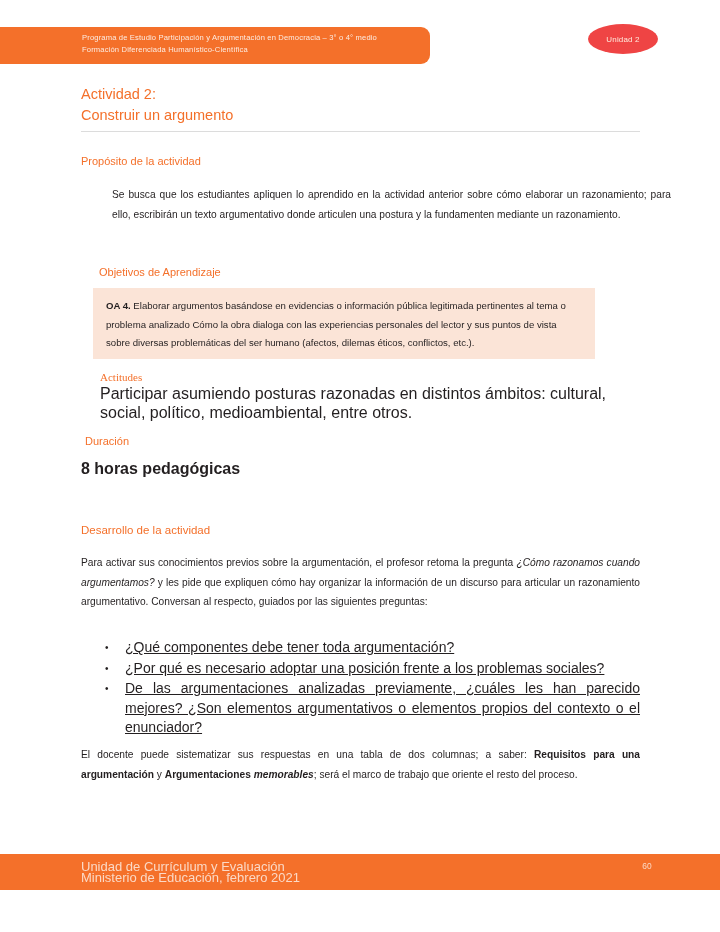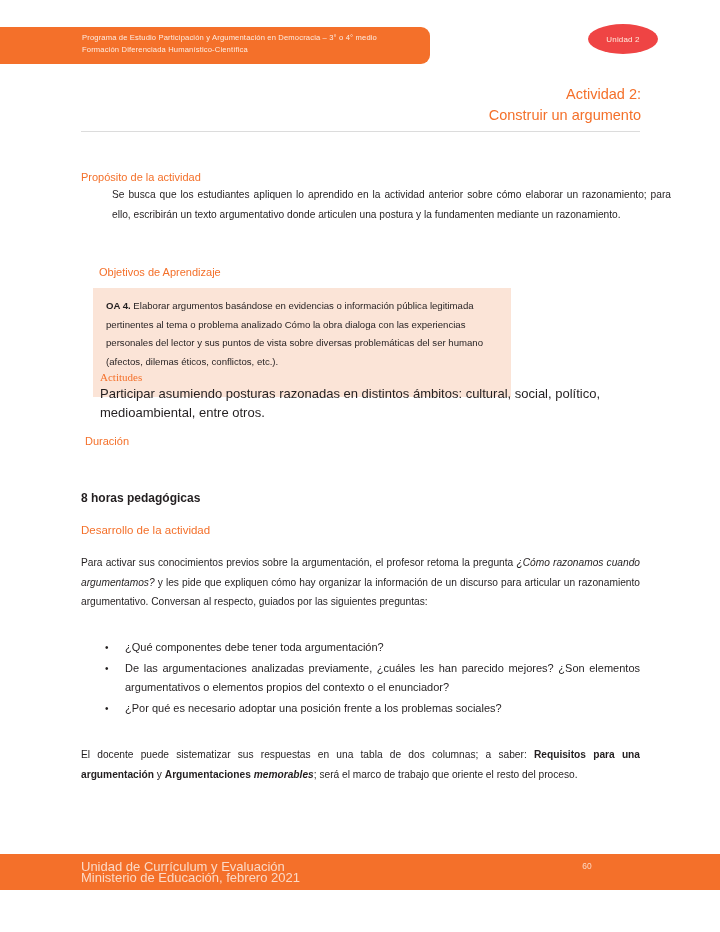--- a/index.html
+++ b/index.html
@@ -61,21 +61,20 @@
 
   
   .activity-title {
     position: absolute;
     left: 81px;
     top: 84px;
     width: 560px;
     color: #f4702a;
     font-size: 14.5px;
     line-height: 21px;
-    text-align: right;
   }
   .title-rule {
     position: absolute;
     left: 81px;
     top: 131px;
     width: 559px;
     height: 1px;
     background: #dcdcdc;
   }
 
@@ -88,44 +87,44 @@
   .body-text {
     font-size: 10.2px;
     line-height: 19.5px;
     color: #231f20;
     text-align: justify;
   }
 
   .proposito-head {
     position: absolute;
     left: 81px;
-    top: 170px;
+    top: 154px;
   }
   .proposito-text {
     position: absolute;
     left: 81px;
     top: 185px;
     width: 559px;
     margin-left: 31px;
   }
 
   
   .oa-head {
     position: absolute;
     left: 99px;
     top: 265px;
   }
   .oa-box {
     position: absolute;
     left: 93px;
     top: 288px;
-    width: 418px;
+    width: 502px;
     background: #fbe4d7;
     box-sizing: border-box;
-    padding: 9px 13px 26px 13px;
+    padding: 9px 13px 6px 13px;
   }
   .oa-box .body-text {
     font-size: 9.6px;
     line-height: 18.5px;
     text-align: left;
   }
   .oa-code {
     font-weight: bold;
   }
 
@@ -134,39 +133,38 @@
     position: absolute;
     left: 100px;
     top: 370px;
     font-family: Liberation Serif, serif;
   }
   .actitudes-text {
     position: absolute;
     left: 100px;
     top: 384px;
     width: 512px;
-    font-size: 13px;
+    font-size: 16px;
     line-height: 19px;
     text-align: left;
   }
 
   
   .duracion-head {
     position: absolute;
     left: 85px;
     top: 434px;
   }
   .duracion-text {
     position: absolute;
     left: 81px;
     top: 461px;
-    font-size: 12px;
+    font-size: 16px;
     line-height: 16px;
     font-weight: bold;
-    margin-top: 29px;
   }
 
   
   .desarrollo-head {
     position: absolute;
     left: 81px;
     top: 523px;
     font-size: 11.5px;
   }
   .desarrollo-text {
@@ -181,24 +179,25 @@
     left: 81px;
     top: 638px;
     width: 559px;
     margin: 0;
     padding: 0;
     list-style: none;
   }
   .question-list li {
     position: relative;
     padding-left: 44px;
-    font-size: 11px;
+    font-size: 14px;
     line-height: 19.5px;
     text-align: justify;
     margin-bottom: 1px;
+    text-decoration: underline;
   }
   .question-list li::before {
     content: "\2022";
     position: absolute;
     left: 24px;
     top: 0;
     font-size: 10px;
   }
 
   .closing-text {
@@ -222,21 +221,21 @@
   .footer-text {
     position: absolute;
     left: 81px;
     top: 861px;
     color: #fbd9c6;
     font-size: 13px;
     line-height: 11px;
   }
   .footer-page {
     position: absolute;
-    left: 572px;
+    left: 632px;
     top: 861px;
     width: 30px;
     text-align: center;
     color: #fbd9c6;
     font-size: 8.4px;
     line-height: 11px;
   }
 </style>
 </head>
 <body>
@@ -267,22 +266,22 @@
   <div class="body-text actitudes-text">Participar asumiendo posturas razonadas en distintos ámbitos: cultural, social, político, medioambiental, entre otros.</div>
 
   <div class="section-head duracion-head">Duración</div>
   <div class="duracion-text">8 horas pedagógicas</div>
 
   <div class="section-head desarrollo-head">Desarrollo de la actividad</div>
   <div class="body-text desarrollo-text"><span>Para activar sus conocimientos previos sobre la argumentación, el profesor retoma la pregunta </span><i>¿Cómo razonamos cuando argumentamos?</i><span> y les pide que expliquen cómo hay organizar la información de un discurso para articular un razonamiento argumentativo. Conversan al respecto, guiados por las siguientes preguntas:</span></div>
 
   <ul class="question-list">
     <li>¿Qué componentes debe tener toda argumentación?</li>
+    <li>¿Por qué es necesario adoptar una posición frente a los problemas sociales?</li>
     <li>De las argumentaciones analizadas previamente, ¿cuáles les han parecido mejores? ¿Son elementos argumentativos o elementos propios del contexto o el enunciador?</li>
-    <li>¿Por qué es necesario adoptar una posición frente a los problemas sociales?</li>
   </ul>
 
   <div class="body-text closing-text"><span>El docente puede sistematizar sus respuestas en una tabla de dos columnas; a saber: </span><b>Requisitos para una argumentación</b><span> y </span><b>Argumentaciones </b><b><i>memorables</i></b><span>; será el marco de trabajo que oriente el resto del proceso.</span></div>
 
   <div class="footer-bar"></div>
   <div class="footer-text">
     <div>Unidad de Currículum y Evaluación</div>
     <div>Ministerio de Educación, febrero 2021</div>
   </div>
   <div class="footer-page">60</div>

